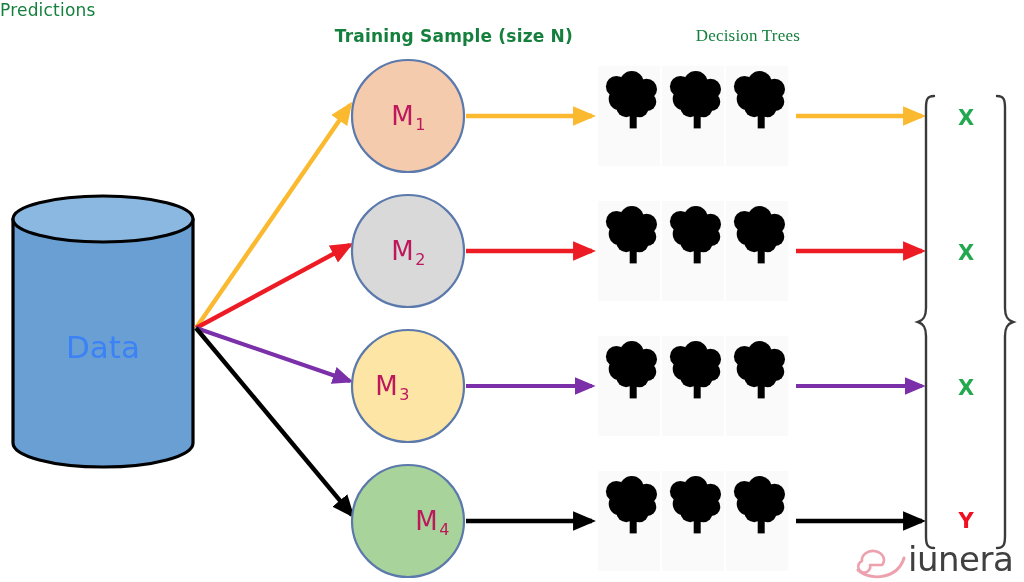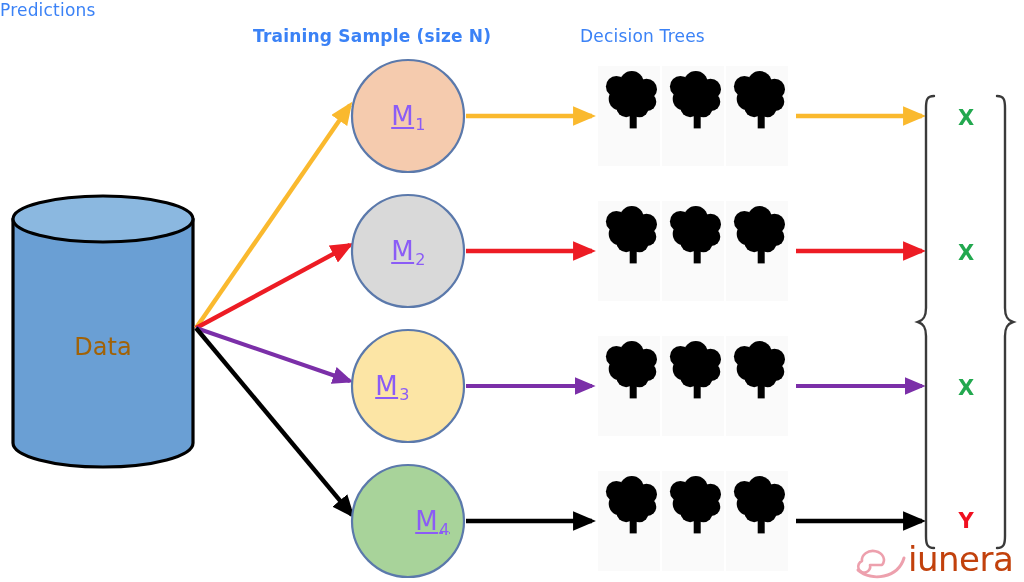--- a/index.html
+++ b/index.html
@@ -16,54 +16,53 @@
     color: #1a1a1a;
   }
   #canvas {
     position: absolute;
     inset: 0;
     width: 1024px;
     height: 582px;
   }
   .col-header {
     position: absolute;
-    text-align: left;
+    text-align: right;
     font-size: 17px;
     font-weight: 400;
     letter-spacing: 0.2px;
-    color: #3b82f6;
+    color: #15803d;
     white-space: nowrap;
   }
   #hdr-training { left: 253px; top: 26px; width: 320px; font-weight: bold; }
-  #hdr-trees    { left: 580px; top: 26px; width: 220px; }
+  #hdr-trees    { left: 580px; top: 26px; width: 220px; font-family: Liberation Serif, serif; }
 
   .model-label {
     position: absolute;
     font-size: 26px;
     font-weight: 400;
-    color: #8b5cf6;
+    color: #be185d;
     white-space: nowrap;
     transform: translate(-50%, -50%);
     letter-spacing: 0.5px;
-    text-decoration: underline;
   }
   .model-label sub {
     font-size: 16px;
     vertical-align: baseline;
     position: relative;
     top: 5px;
     left: 1px;
   }
   .data-label {
     position: absolute;
     left: 103px;
     top: 347px;
     transform: translate(-50%, -50%);
-    font-size: 24px;
-    color: #a16207;
+    font-size: 31px;
+    color: #3b82f6;
     white-space: nowrap;
   }
   .pred-label {
     position: absolute;
     transform: translate(-50%, -50%);
     font-size: 21px;
     font-weight: 700;
     white-space: nowrap;
   }
   #logo {
@@ -232,14 +231,14 @@
 <div class="model-label" style="left:432px; top:521px;">
   <span>M</span><sub>4</sub>
 </div>
 
 <div class="pred-label" style="left:966px; top:118px; color:#22a84f;">X</div>
 <div class="pred-label" style="left:966px; top:253px; color:#22a84f;">X</div>
 <div class="pred-label" style="left:966px; top:388px; color:#22a84f;">X</div>
 <div class="pred-label" style="left:966px; top:521px; color:#f01020;">Y</div>
 
 <div id="logo">
-  <span style="position:absolute; left:52px; top:-4px; font-size:34px; color:#c2410c; letter-spacing:-0.5px;">iunera</span>
+  <span style="position:absolute; left:52px; top:-4px; font-size:34px; color:#404040; letter-spacing:-0.5px;">iunera</span>
 </div>
 
 </body></html>

